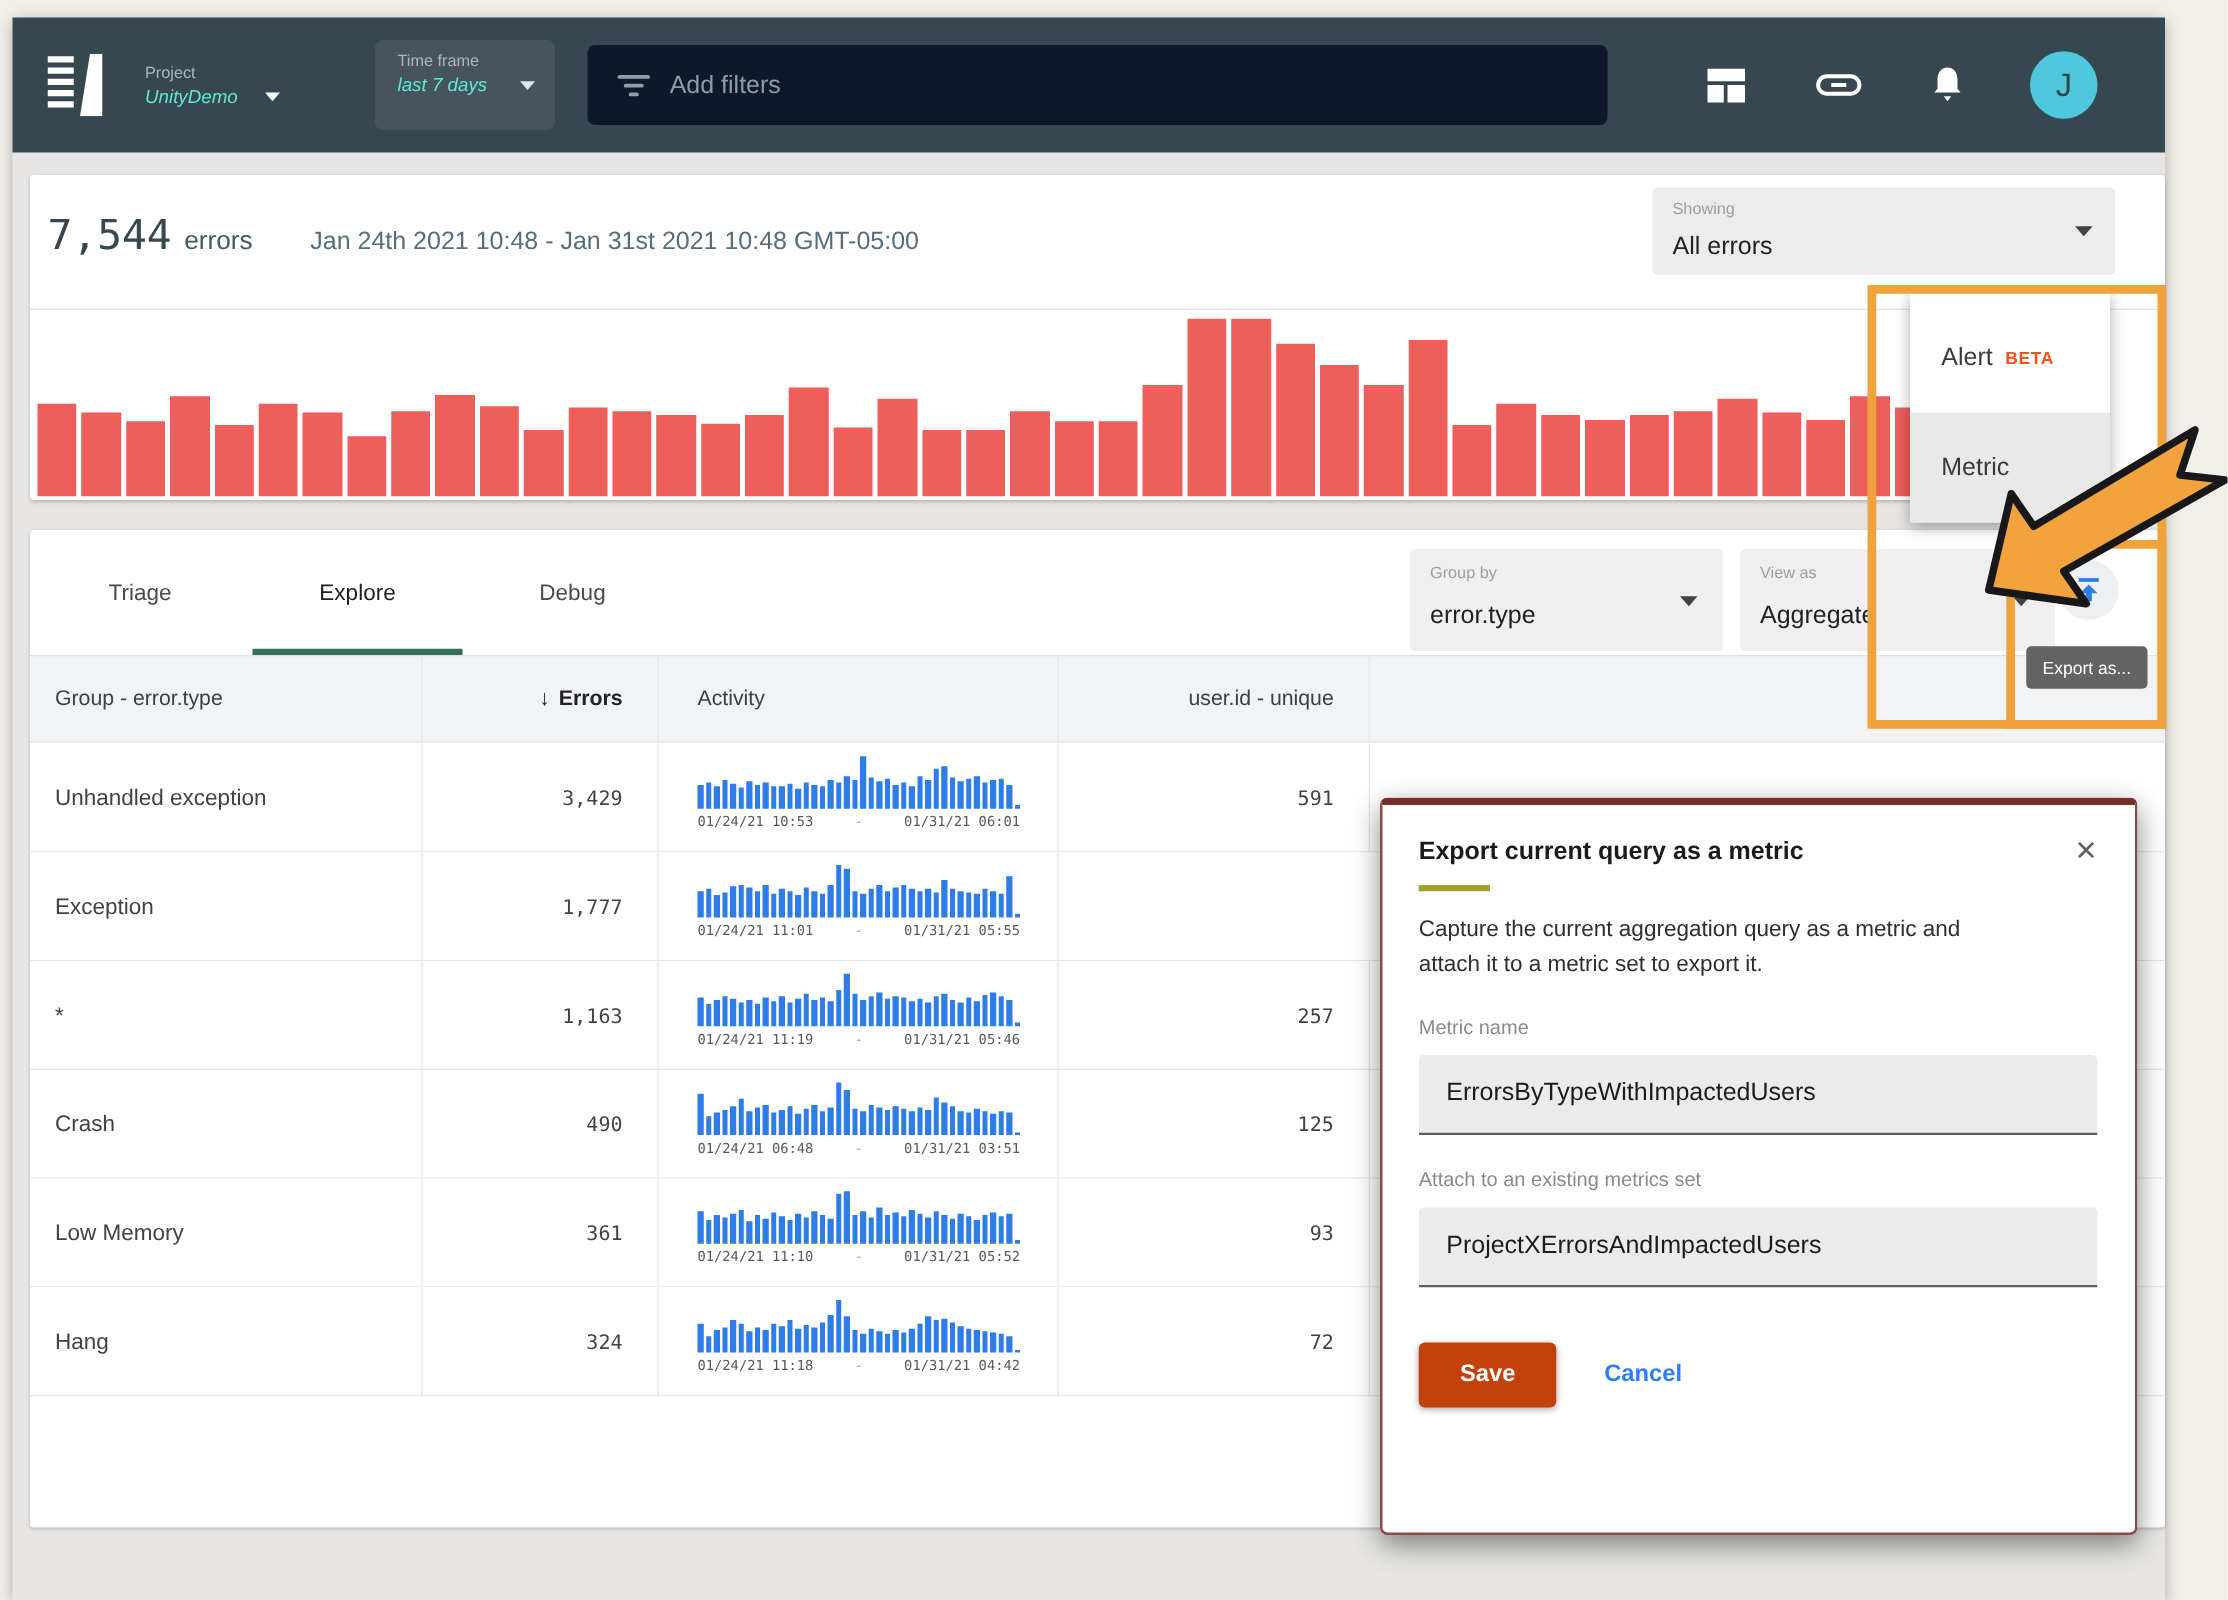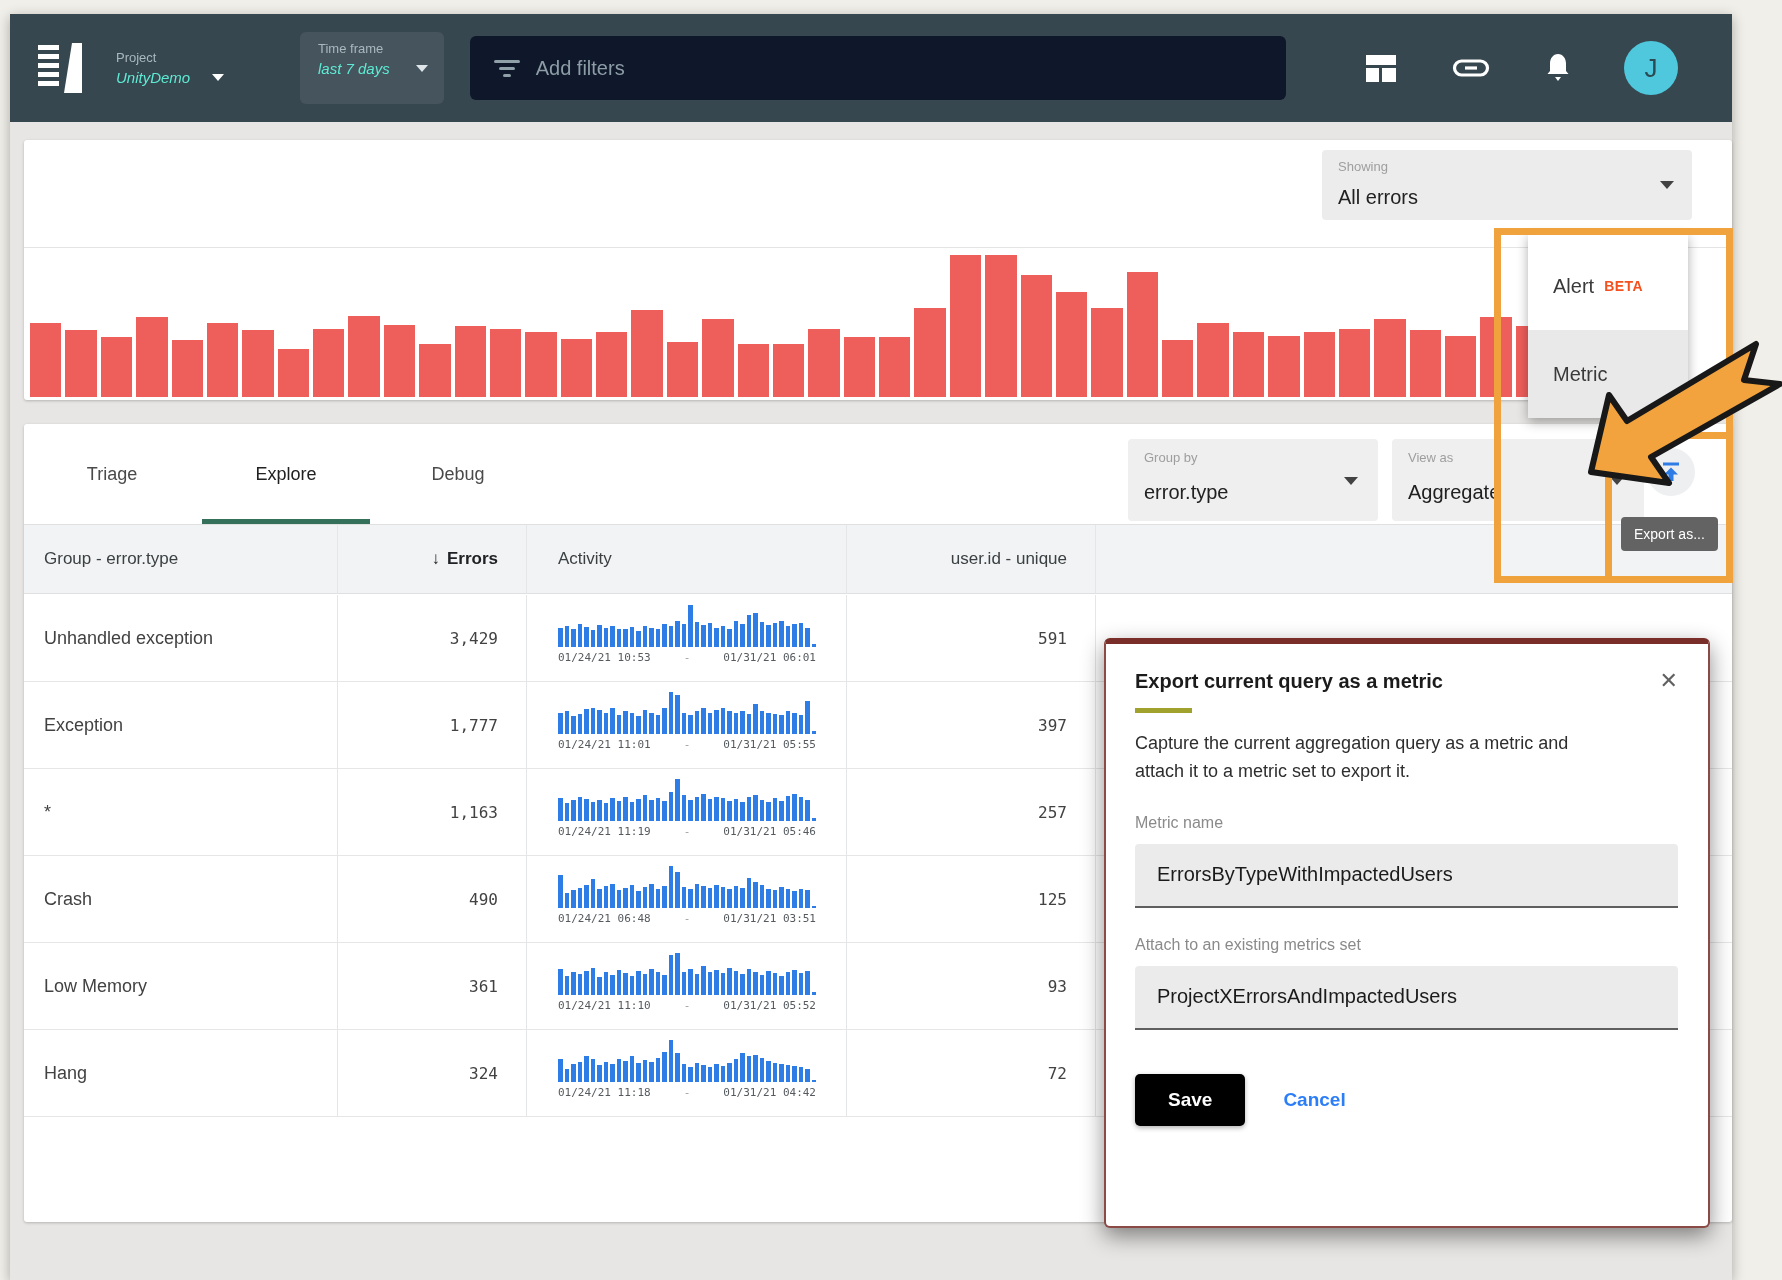--- a/index.html
+++ b/index.html
@@ -101,21 +101,21 @@
   
   .modal { position:absolute; left:1104px; top:638px; width:606px; height:590px; background:#fff; border:2px solid #8a4a45; border-top:6px solid #7a2e29; border-radius:6px; box-shadow:0 8px 22px rgba(0,0,0,.45); padding:26px 30px 0 29px; z-index:50; }
   .modal-head { display:flex; justify-content:space-between; align-items:flex-start; }
   .modal-title { font-size:20px; font-weight:bold; color:#1b1b1b; }
   .modal-close { font-size:22px; color:#616161; cursor:pointer; line-height:1; }
   .modal-accent { width:57px; height:5px; background:#a1a12e; margin-top:15px; }
   .modal-body { margin-top:17px; font-size:18px; line-height:1.55; color:#2e2e2e; width:480px; }
   .field-label { margin-top:28px; font-size:16px; color:#8a8a8a; }
   .field { margin-top:12px; height:64px; background:#ebebeb; border-bottom:2px solid #5f5f5f; border-radius:4px 4px 0 0; font-size:20px; color:#1b1b1b; display:flex; align-items:center; padding-left:22px; }
   .modal-actions { margin-top:44px; display:flex; align-items:center; }
-  .save-btn { background:#000000; color:#fff; font-size:19px; font-weight:bold; padding:15px 33px; border-radius:5px; box-shadow:0 2px 5px rgba(0,0,0,.3); cursor:pointer; }
+  .save-btn { background:#c2410c; color:#fff; font-size:19px; font-weight:bold; padding:15px 33px; border-radius:5px; box-shadow:0 2px 5px rgba(0,0,0,.3); cursor:pointer; }
   .cancel-btn { margin-left:38px; color:#2c7ef8; font-size:19px; font-weight:bold; cursor:pointer; }
 </style>
 </head>
 <body>
 
 <div class="page">
   <div class="window">
 
     <div class="topbar">
       <svg class="logo" viewBox="0 0 44 50">
@@ -163,20 +163,25 @@
       <svg class="bell-icon" width="28" height="33" viewBox="0 0 28 33">
         <path fill="#ffffff" d="M14 2 C9 2 6 6.5 6 11.5 L6 19 L3.5 22 L24.5 22 L22 19 L22 11.5 C22 6.5 19 2 14 2 Z"></path>
         <path fill="#ffffff" d="M11 25 L17 25 L14 29 Z"></path>
       </svg>
       <div class="avatar">
           <span>J</span>
         </div>
     </div>
 
     <div class="card1">
+      <div class="summary">
+        <span class="err-count">7,544</span>
+        <span class="err-unit">errors</span>
+        <span class="err-range">Jan 24th 2021 10:48 - Jan 31st 2021 10:48 GMT-05:00</span>
+      </div>
       <div class="showing">
         <span class="dd-label">Showing</span>
         <span class="dd-value">All errors</span>
         <span class="caret dd-caret"></span>
       </div>
       <div class="hdr-divider"></div>
       <div class="hist">
           <div class="hbar" style="height: 74px;"></div>
           <div class="hbar" style="height: 67px;"></div>
           <div class="hbar" style="height: 60px;"></div>
@@ -390,23 +395,20 @@
                   <div class="sbar" style="height: 33px;"></div>
                   <div class="sbar" style="height: 3px;"></div>
                 </div>
                 <div class="sparkdates">
                   <span>01/24/21 11:01</span>
                   <span class="dash">-</span>
                   <span>01/31/21 05:55</span>
                 </div>
               </div>
             </div>
-            <div class="cell c4">
-              <span class="num">397</span>
-            </div>
             <div class="cell c5"></div>
           </div>
           <div class="trow">
             <div class="cell c1">
               <span class="glabel">*</span>
             </div>
             <div class="cell c2">
               <span class="num">1,163</span>
             </div>
             <div class="cell c3">

